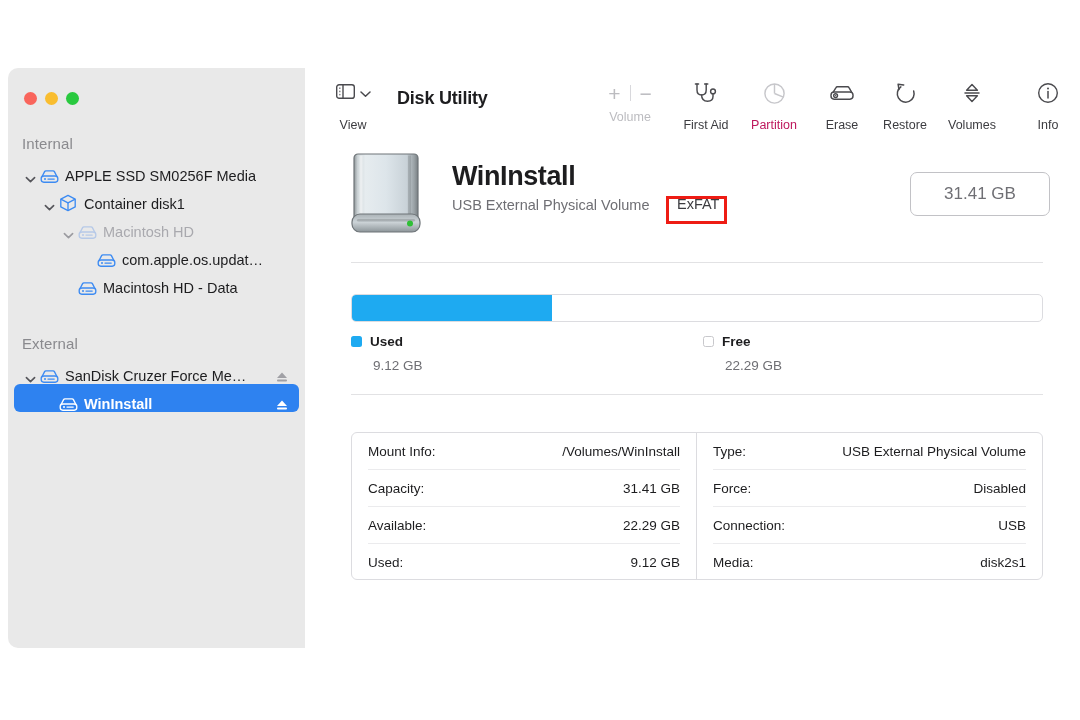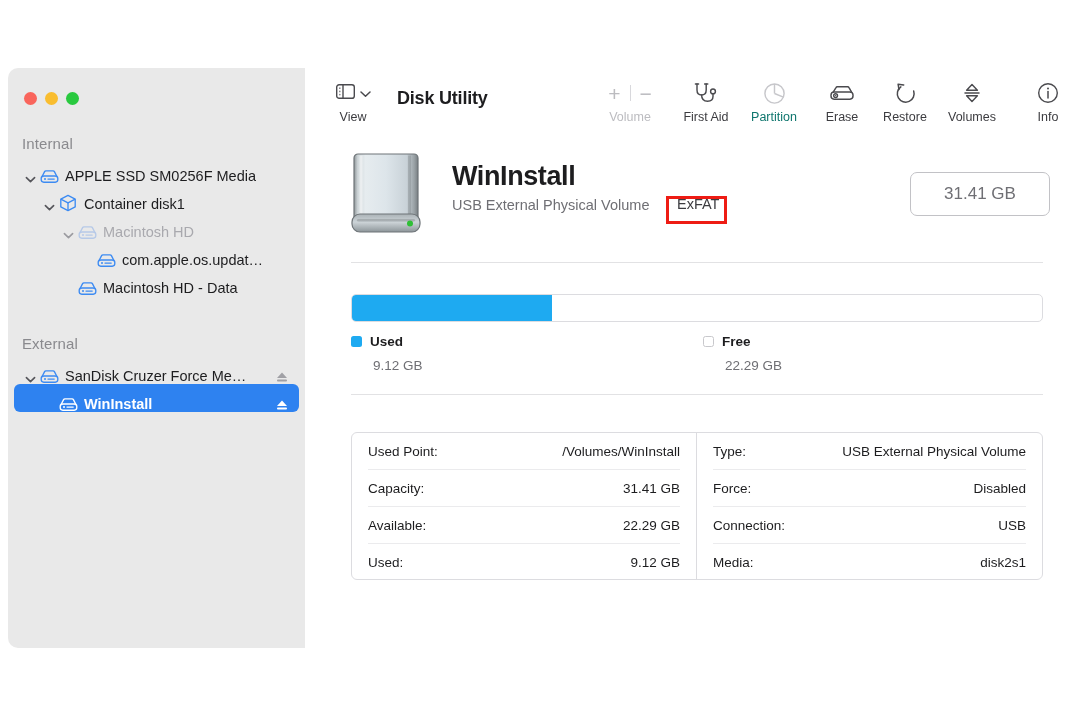--- a/index.html
+++ b/index.html
@@ -124,33 +124,33 @@
     width: 767px;
     height: 72px;
   }
   .tb-item {
     position: absolute;
     top: 12px;
     width: 62px;
     display: flex;
     flex-direction: column;
     align-items: center;
-    gap: 4px;
+    gap: 12px;
   }
   .tb-glyph {
     height: 26px;
     display: flex;
     align-items: center;
     justify-content: center;
   }
   .tb-label {
     font-size: 12.5px;
     color: #3c3c40;
   }
-  .tb-item.disabled .tb-label { color: #0f766e; }
+  .tb-item.disabled .tb-label { color: #be185d; }
 
   #view-item {
     left: 16px;
     width: 64px;
   }
   #view-item .tb-glyph { gap: 5px; }
 
   #app-title {
     position: absolute;
     left: 92px;
@@ -637,21 +637,21 @@
         <span class="legend-label">Free</span>
       </div>
       <div class="legend-value">22.29 GB</div>
     </div>
 
     <div class="divider" id="div-2"></div>
 
     <div id="info-panel">
       <div class="info-col left" id="info-left">
           <div class="info-row">
-            <span class="info-key">Used Point:</span>
+            <span class="info-key">Mount Info:</span>
             <span class="info-val">/Volumes/WinInstall</span>
           </div>
           <div class="info-row">
             <span class="info-key">Capacity:</span>
             <span class="info-val">31.41 GB</span>
           </div>
           <div class="info-row">
             <span class="info-key">Available:</span>
             <span class="info-val">22.29 GB</span>
           </div>

